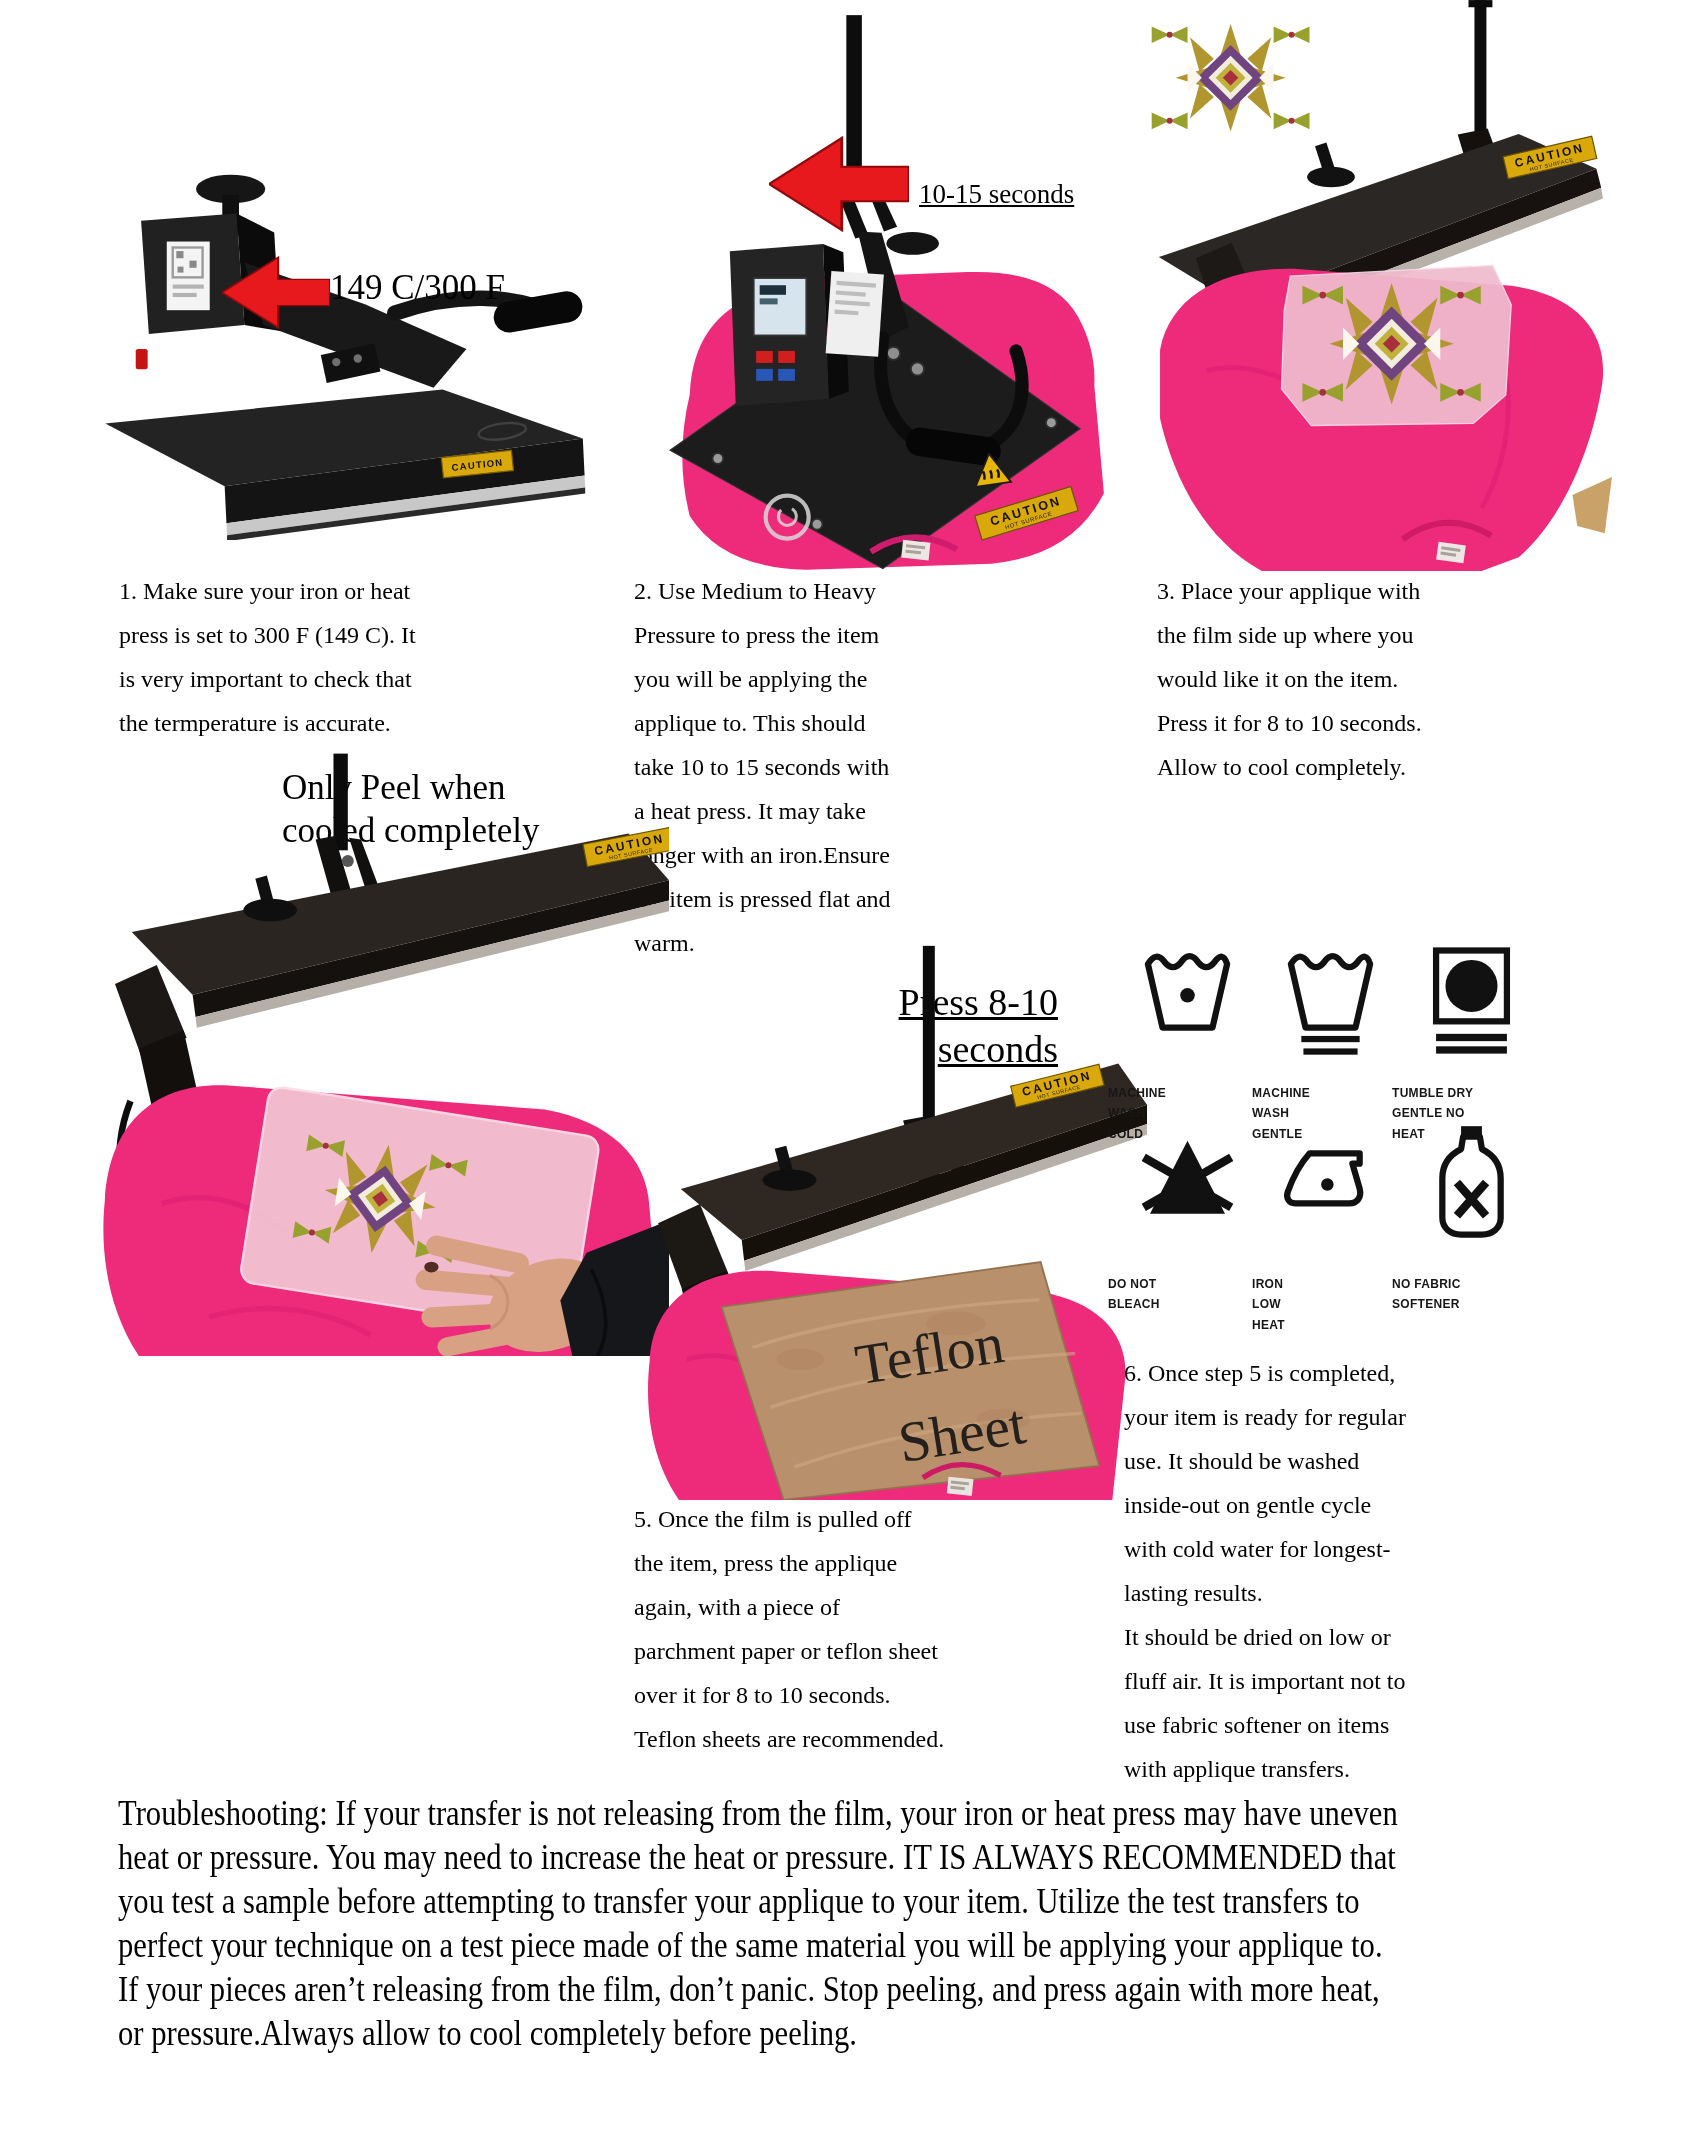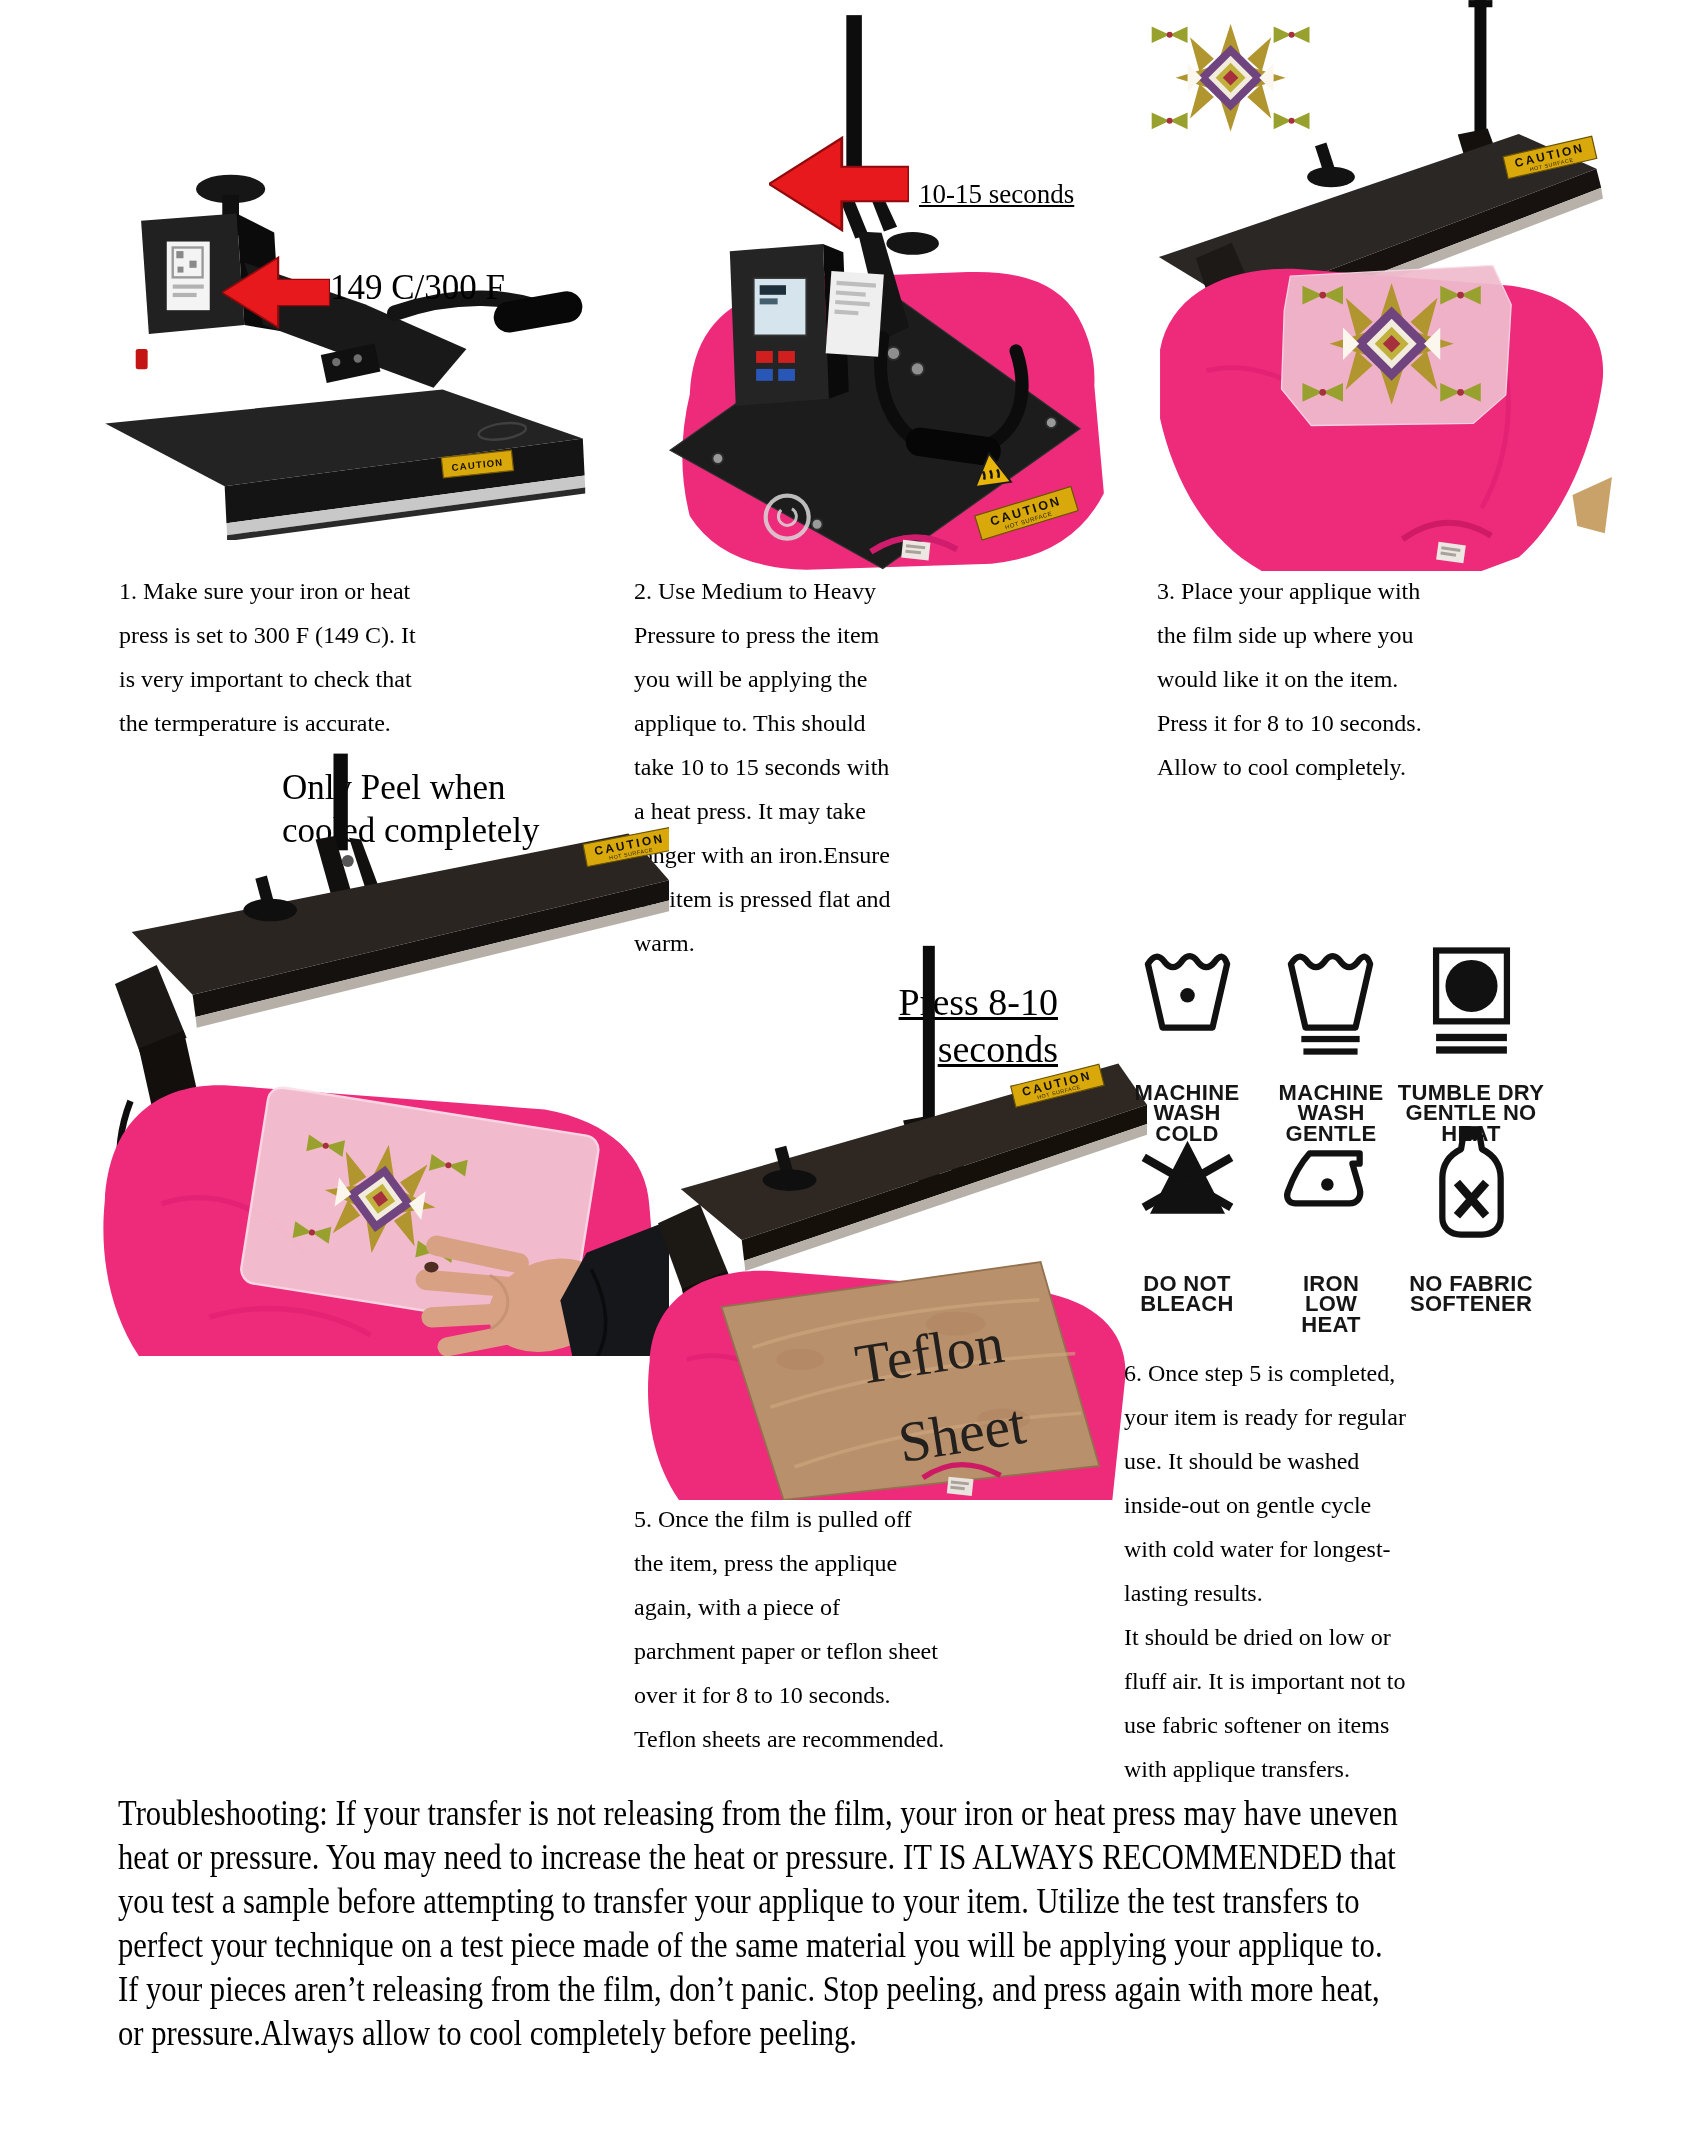--- a/index.html
+++ b/index.html
@@ -6,22 +6,22 @@
   #page{position:relative;width:1703px;height:2151px;background:#ffffff;overflow:hidden;
         font-family:"Liberation Serif",serif;color:#000;}
   .abs{position:absolute;}
   .txt{white-space:pre-line;color:#000;}
   .step{font-size:24px;line-height:44px;}
   .note{font-size:35px;line-height:43px;}
   .temp-label{font-size:35px;}
   .time-label{font-size:27px;text-decoration:underline;}
   .press-note{font-size:38px;line-height:47px;text-align:right;text-decoration:underline;}
   .trouble{font-size:35px;line-height:44px;transform:scaleX(.875);transform-origin:0 0;width:1721px;}
-  .care-label{font-family:"Liberation Sans",sans-serif;font-weight:700;font-size:22px;line-height:20.3px;
-              letter-spacing:0.3px;text-align:center;white-space:pre-line;color:#161616;width:158px;}
+  .care-label{font-family:"Liberation Sans",sans-serif;font-weight:700;font-size:12px;line-height:20.3px;
+              letter-spacing:0.3px;white-space:pre-line;color:#161616;width:158px;}
   svg{display:block;}
 </style>
 </head>
 <body>
 
 <div id="page">
 
   <div class="abs" style="left:84px;top:152px;width:538px;height:388px;">
     <svg width="538" height="388" viewBox="0 0 900 650">
       <ellipse cx="245" cy="62" rx="58" ry="24" fill="#161616"></ellipse>

